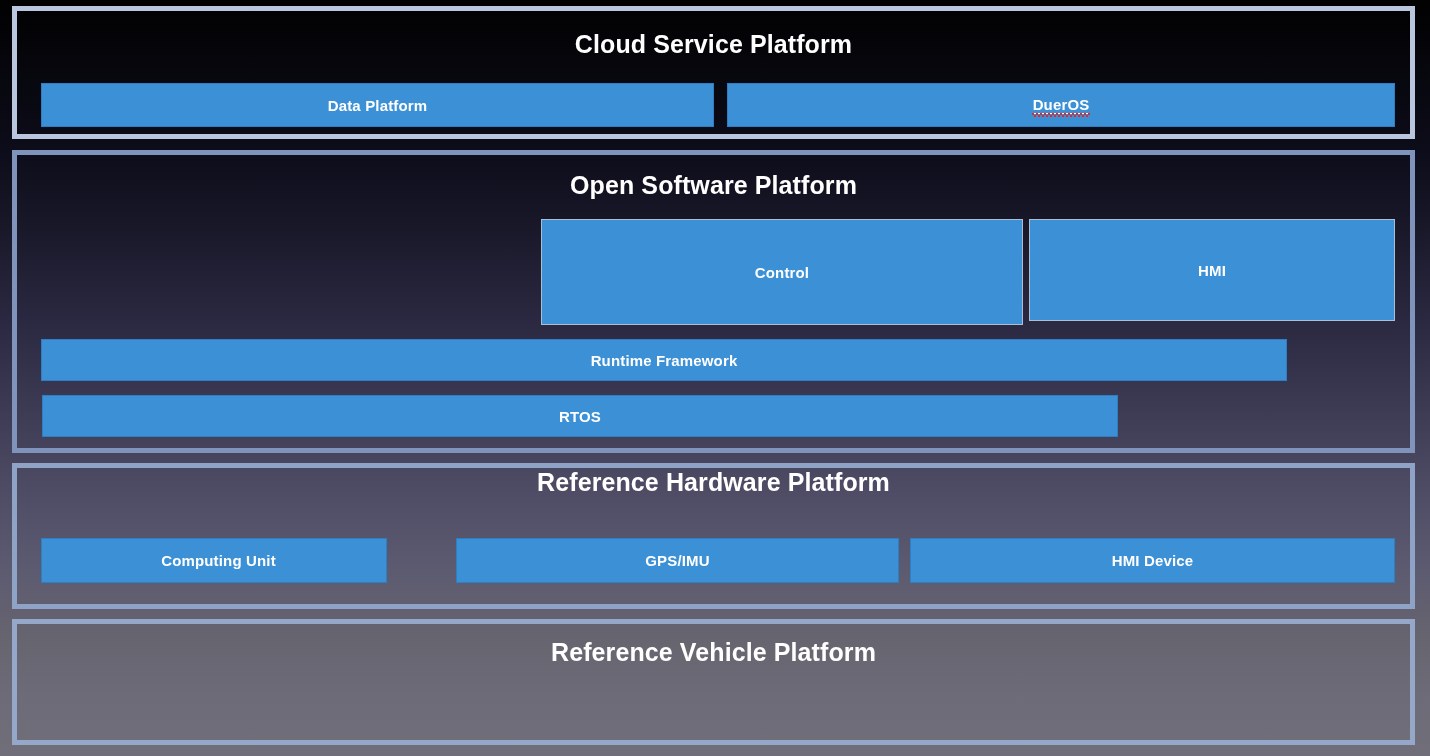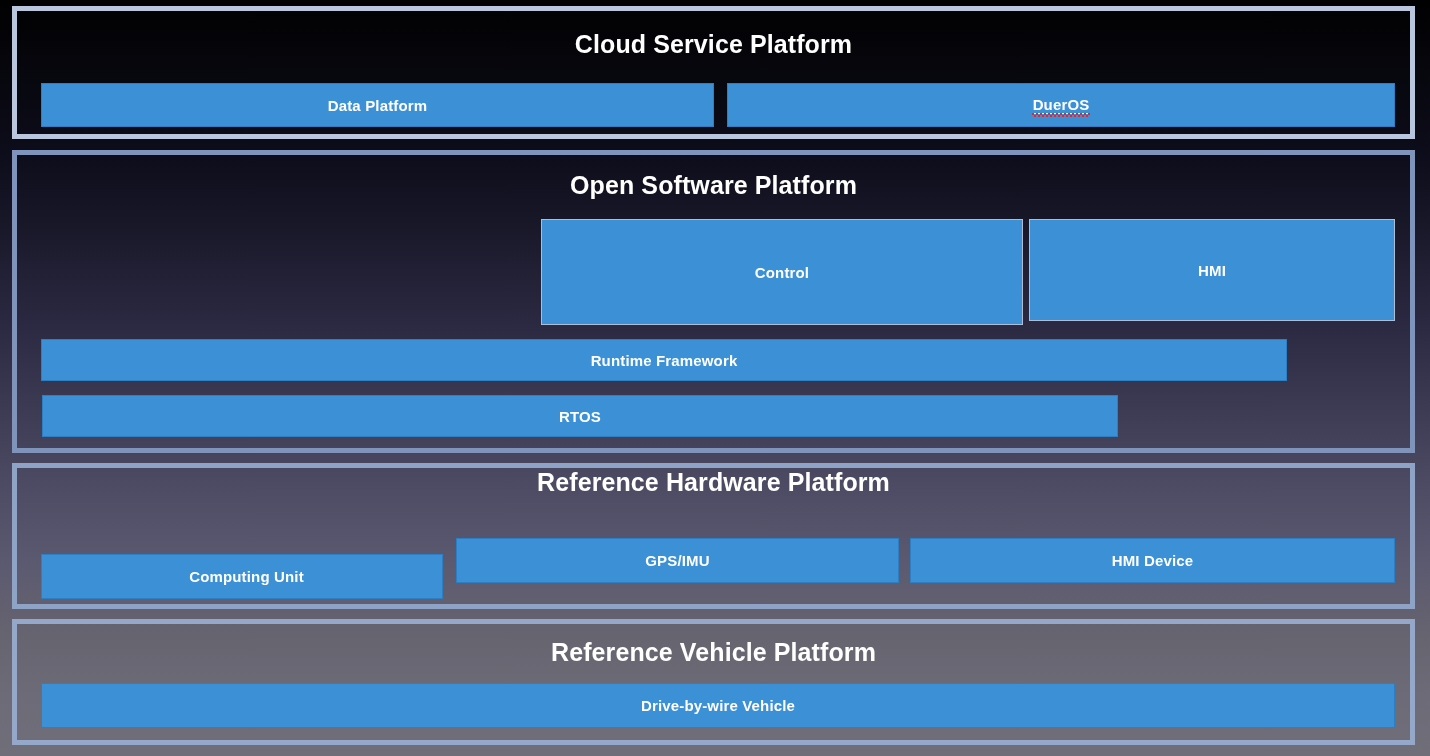--- a/index.html
+++ b/index.html
@@ -114,21 +114,21 @@
   .box.dueros        { left: 710px; top: 72px;  width: 668px; height: 44px; text-align: right; }
 
   
   .box.localization  { left: 24px;  top: 63px;  width: 494px; height: 105px; }
   .box.control       { left: 524px; top: 64px;  width: 482px; height: 106px; }
   .box.hmi           { left: 1012px;top: 64px;  width: 366px; height: 102px; }
   .box.runtime       { left: 24px;  top: 184px; width: 1246px;height: 42px; }
   .box.rtos          { left: 25px;  top: 240px; width: 1076px;height: 42px; }
 
   
-  .box.computing     { left: 24px;  top: 86px;  width: 402px; height: 45px; padding-left: 9px; }
+  .box.computing     { left: 24px;  top: 70px;  width: 346px; height: 45px; padding-left: 9px; }
   .box.gpsimu        { left: 439px; top: 70px;  width: 443px; height: 45px; }
   .box.hmidevice     { left: 893px; top: 70px;  width: 485px; height: 45px; }
 
   
   .box.drivebywire   { left: 24px;  top: 59px;  width: 1354px;height: 45px; }
 </style>
 </head>
 <body>
 
 <div id="stage">
@@ -181,18 +181,15 @@
     </div>
 
     <div class="box gpsimu">
       <span>GPS/IMU</span>
     </div>
   </div>
 
   <div class="section vehicle">
     <div class="section-title">Reference Vehicle Platform</div>
 
-    <div class="box drivebywire">
-      <span>Drive-by-wire Vehicle</span>
-    </div>
   </div>
 
 </div>
 
 </body></html>

